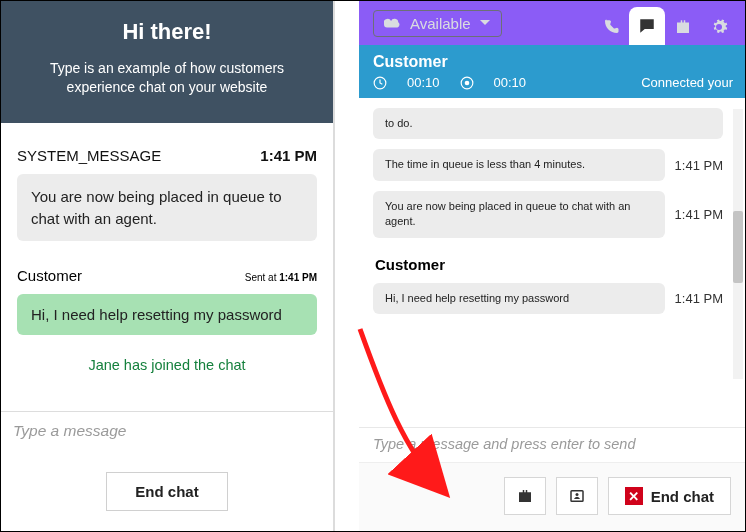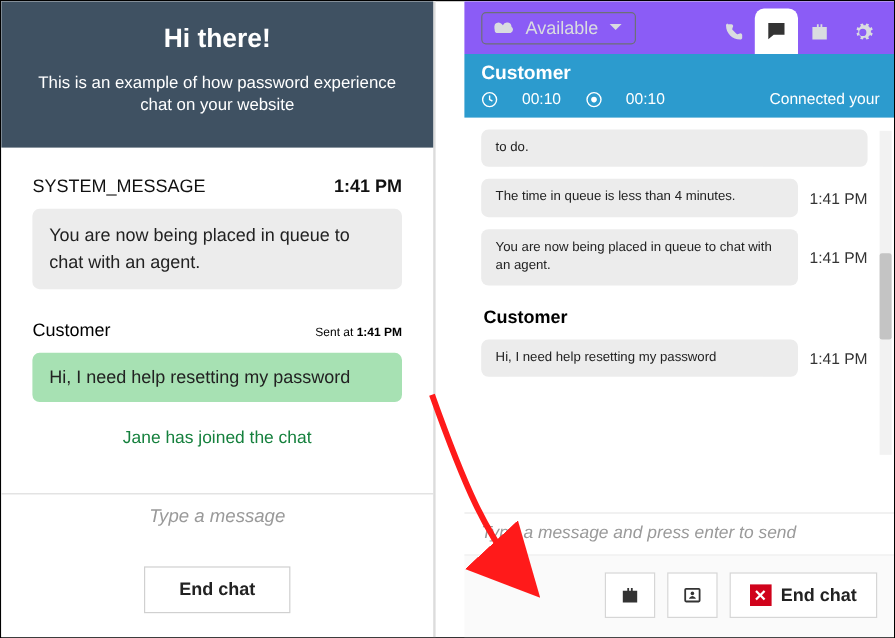--- a/index.html
+++ b/index.html
@@ -9,38 +9,38 @@
     width: 746px;
     height: 532px;
     overflow: hidden;
     position: relative;
     border: 1px solid #000;
   }
   .container { display: flex; height: 100%; }
 
   
   .left-panel {
-    width: 362px;
+    width: 334px;
     border-right: 2px solid #dcdcdc;
     display: flex;
     flex-direction: column;
     background: #fff;
     margin-right: 24px;
   }
   .banner {
     background: #3f5162;
     color: #fff;
     text-align: center;
     padding: 18px 22px 26px;
   }
   .banner h1 { font-size: 22px; font-weight: 600; margin-bottom: 14px; }
   .banner p { font-size: 14px; line-height: 1.35; }
   .left-body {
     flex: 1;
-    padding: 0 26px;
+    padding: 0 16px;
     overflow: hidden;
   }
   .sys-hdr { display: flex; justify-content: space-between; align-items: baseline; margin-top: 24px; font-size: 15px; }
   .sys-hdr .who { font-weight: 400; color: #111; }
   .sys-hdr .time { font-weight: 700; color: #111; font-size: 15px; }
   .bubble-gray {
     background: #ececec;
     border-radius: 6px;
     padding: 12px 14px;
     margin-top: 10px;
@@ -65,21 +65,20 @@
     font-size: 14.5px;
     color: #15803d;
     margin: 22px 0 10px;
   }
   .left-input {
     border-top: 1px solid #ddd;
     padding: 10px 12px;
     font-size: 15.5px;
     color: #9a9a9a;
     font-style: italic;
-    text-align: center;
   }
   .left-footer {
     padding: 22px 0 20px;
     text-align: center;
   }
   .end-chat-left {
     display: inline-block;
     background: #fff;
     border: 1px solid #d0d0d0;
     padding: 10px 28px;
@@ -219,21 +218,21 @@
   }
 </style>
 </head>
 <body>
 
 <div class="container">
 
   <div class="left-panel">
     <div class="banner">
       <h1>Hi there!</h1>
-      <p>This is an example of how password experience chat on your website</p>
+      <p>Type is an example of how customers experience chat on your website</p>
     </div>
     <div class="left-body">
       <div class="sys-hdr">
         <span class="who">SYSTEM_MESSAGE</span>
         <span class="time">1:41 PM</span>
       </div>
       <div class="bubble-gray">You are now being placed in queue to chat with an agent.</div>
 
       <div class="cust-hdr">
         <span class="who">Customer</span>

